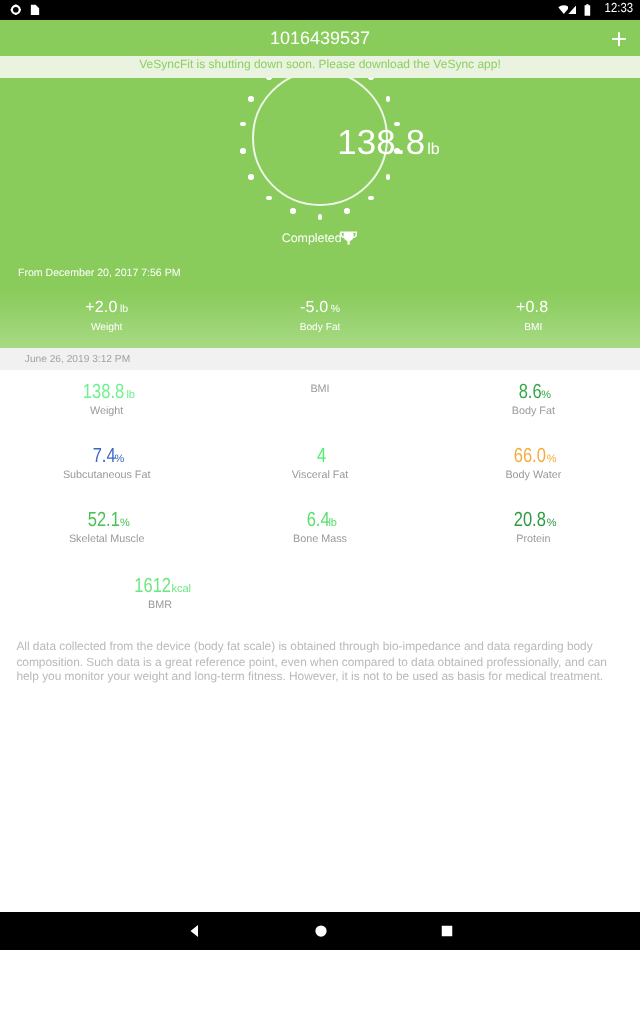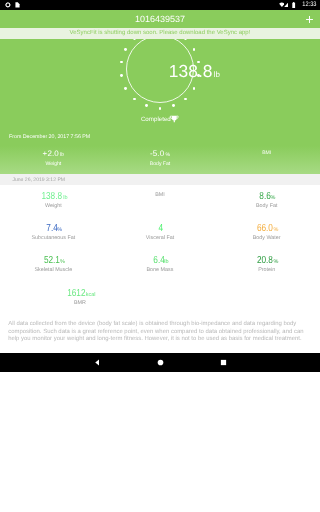--- a/index.html
+++ b/index.html
@@ -3,21 +3,21 @@
 <meta charset="utf-8">
 <style>
   * { margin:0; padding:0; box-sizing:border-box; }
   html,body { width:320px; height:512px; overflow:hidden; }
   body {
     font-family:"Liberation Sans", sans-serif;
     background:#ffffff;
     -webkit-font-smoothing:antialiased;
     text-rendering:geometricPrecision;
   }
-  .screen { position:relative; width:320px; height:372px; overflow:hidden; background:#fff; }
+  .screen { position:relative; width:320px; height:475px; overflow:hidden; background:#fff; }
 
   
   .statusbar { position:absolute; left:0; top:0; width:320px; height:10px; background:#000; }
   .sb-left { position:absolute; left:4.8px; top:1.8px; height:5.8px; display:flex; align-items:center; gap:4.6px; }
   .sb-right { position:absolute; right:3.5px; top:2.2px; height:5.5px; display:flex; align-items:flex-end; gap:0px; }
   .sb-time { color:#fff; font-size:6.6px; line-height:5.4px; display:inline-block;
       transform:scaleX(0.86); transform-origin:right bottom; margin-left:4.2px; }
 
   
   .appbar { position:absolute; left:0; top:10px; width:320px; height:18px; background:transparent; z-index:7; }
@@ -149,20 +149,21 @@
   <div class="deltas">
     <div class="delta">
       <div class="v"><span>+2.0</span><span class="u">lb</span></div>
       <div class="l">Weight</div>
     </div>
     <div class="delta">
       <div class="v"><span>-5.0</span><span class="u">%</span></div>
       <div class="l">Body Fat</div>
     </div>
     <div class="delta">
+      <div class="v"><span>+0.8</span><span class="u"></span></div>
       <div class="l">BMI</div>
     </div>
   </div>
 
   <div class="subhdr">June 26, 2019 3:12 PM</div>
   <div class="grid" id="grid">
       <div class="grow">
         <div class="cell">
           <div class="v" style="color:#6ff08f"><span class="n">138.8</span><span class="u">lb</span></div>
           <div class="l">Weight</div>

